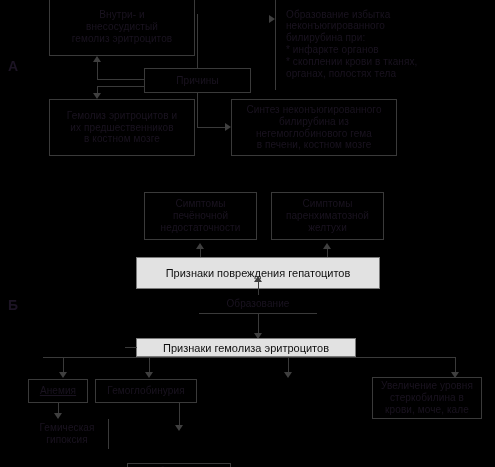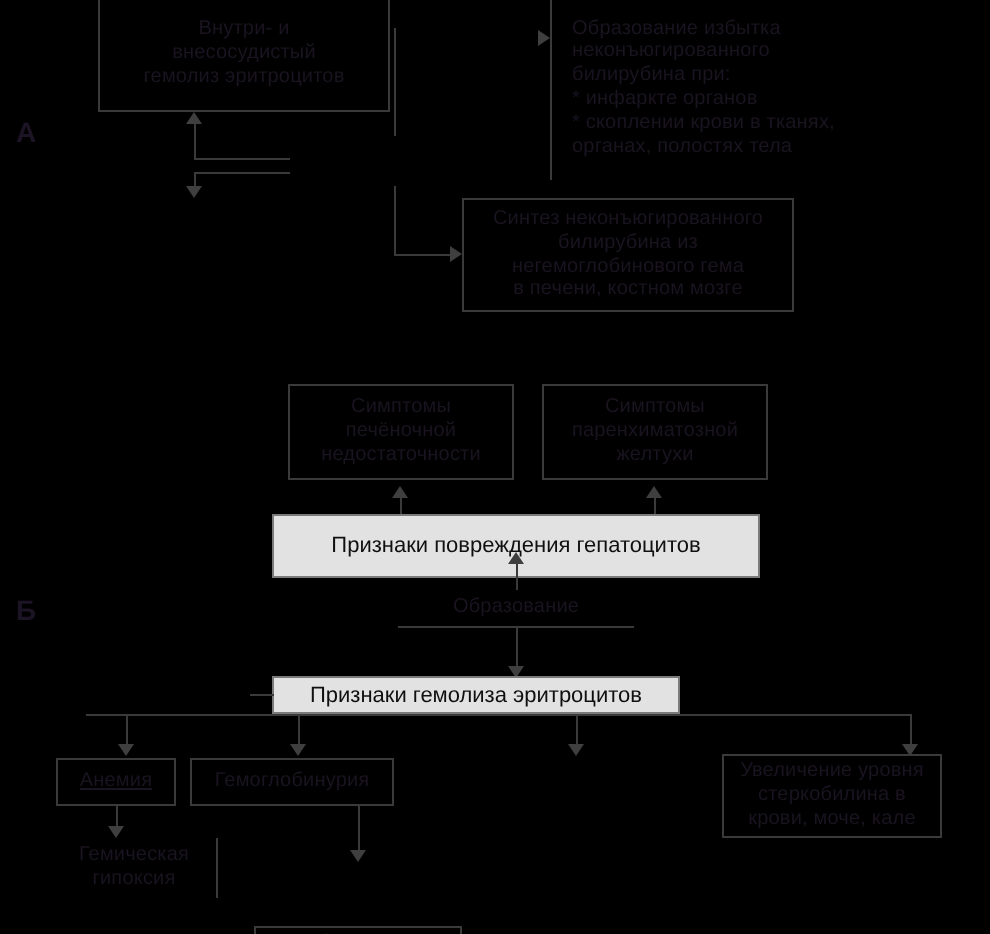--- a/index.html
+++ b/index.html
@@ -93,21 +93,25 @@
 внесосудистый
 гемолиз эритроцитов</div>
 
   <div class="box left-align" style="left:275px; top:-2px; width:220px; height:92px; font-size:10px; border-left:1px solid #3a3a3a; border-top:none; border-right:none; border-bottom:none; padding-left:10px;">Образование избытка
 неконъюгированного
 билирубина при:
 * инфаркте органов
 * скоплении крови в тканях,
    органах, полостях тела</div>
 
+  <div class="box" style="left:144px; top:68px; width:107px; height:25px; font-size:10px;">Причины</div>
 
+  <div class="box" style="left:49px; top:99px; width:146px; height:57px; font-size:10px;">Гемолиз эритроцитов и
+их предшественников
+в костном мозге</div>
 
   <div class="box" style="left:231px; top:99px; width:166px; height:57px; font-size:10px;">Синтез неконъюгированного
 билирубина из
 негемоглобинового гема
 в печени, костном мозге</div>
 
   <div class="ln vline" style="left:97px; top:62px; height:18px;"></div>
   <div class="arrow arrow-up" style="left:93px; top:56px;"></div>
 
   <div class="ln hline" style="left:97px; top:79px; width:48px;"></div>
@@ -142,21 +146,21 @@
   <div class="bar" style="left:136px; top:257px; width:244px; height:32px;">Признаки повреждения гепатоцитов</div>
 
   <div class="arrow arrow-up" style="left:254px; top:276px;"></div>
   <div class="ln vline" style="left:258px; top:282px; height:13px;"></div>
 
   <div class="box noborder" style="left:199px; top:295px; width:118px; height:18px; font-size:10px;">Образование</div>
   <div class="ln hline" style="left:199px; top:313px; width:118px;"></div>
   <div class="ln vline" style="left:258px; top:313px; height:22px;"></div>
   <div class="arrow arrow-down" style="left:254px; top:333px;"></div>
 
-  <div class="bar" style="left:136px; top:338px; width:204px; height:19px;">Признаки гемолиза эритроцитов</div>
+  <div class="bar" style="left:136px; top:338px; width:220px; height:19px;">Признаки гемолиза эритроцитов</div>
 
   <div class="ln hline" style="left:125px; top:347px; width:12px;"></div>
 
   <div class="ln hline" style="left:43px; top:357px; width:412px;"></div>
 
   <div class="ln vline" style="left:63px; top:357px; height:17px;"></div>
   <div class="arrow arrow-down" style="left:59px; top:372px;"></div>
 
   <div class="ln vline" style="left:149px; top:357px; height:17px;"></div>
   <div class="arrow arrow-down" style="left:145px; top:372px;"></div>
@@ -165,21 +169,21 @@
   <div class="arrow arrow-down" style="left:284px; top:372px;"></div>
 
   <div class="ln vline" style="left:455px; top:357px; height:17px;"></div>
   <div class="arrow arrow-down" style="left:451px; top:372px;"></div>
 
   <div class="box" style="left:28px; top:379px; width:60px; height:24px; font-size:10px;text-decoration:underline;">Анемия</div>
 
   <div class="box" style="left:95px; top:379px; width:102px; height:24px; font-size:10px;">Гемоглобинурия</div>
 
 
-  <div class="box" style="left:361px; top:377px; width:110px; height:42px; font-size:10px;">Увеличение уровня
+  <div class="box" style="left:372px; top:377px; width:110px; height:42px; font-size:10px;">Увеличение уровня
 стеркобилина в
 крови, моче, кале</div>
 
   <div class="ln vline" style="left:58px; top:403px; height:12px;"></div>
   <div class="arrow arrow-down" style="left:54px; top:413px;"></div>
 
   <div class="box noborder" style="left:26px; top:419px; width:82px; height:30px; font-size:10px;">Гемическая
 гипоксия</div>
   <div class="ln vline" style="left:108px; top:419px; height:30px;"></div>
 

